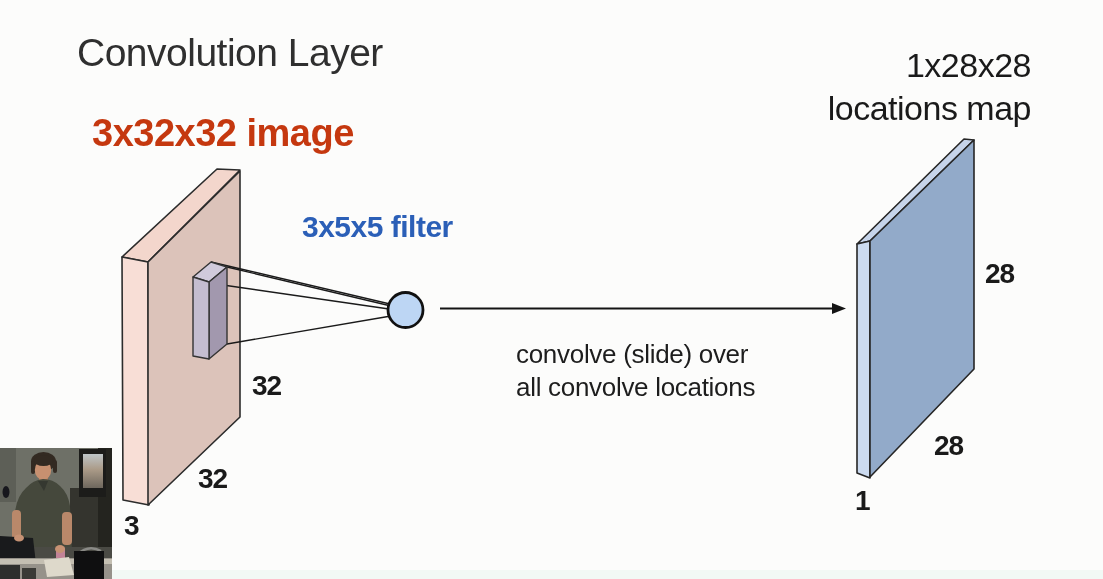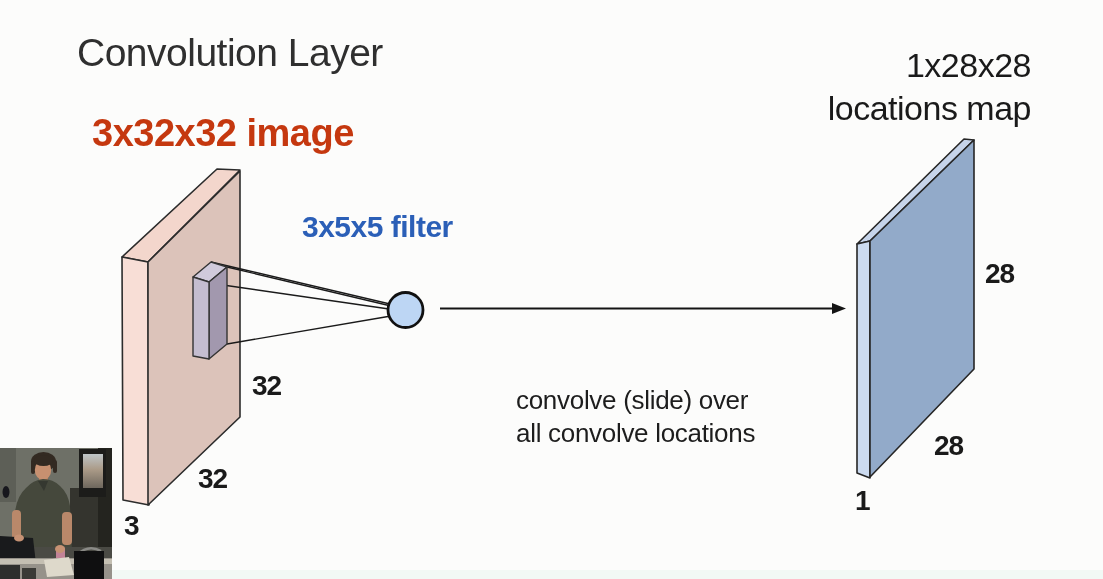--- a/index.html
+++ b/index.html
@@ -20,21 +20,21 @@
     position:absolute;left:254px;top:210px;
     font-size:30px;font-weight:600;color:#2b5fb7;letter-spacing:-0.5px;margin-left:48px;
   }
   .activation-heading{
     position:absolute;left:775px;top:44px;width:256px;
     text-align:right;font-size:34px;line-height:43px;font-weight:500;
     color:#1a1a1a;letter-spacing:-0.5px;
   }
   .convolve-caption{
     position:absolute;left:516px;top:338px;
-    font-size:26px;line-height:32.5px;font-weight:500;color:#1d1d1d;letter-spacing:-0.3px;margin-top:46px;
+    font-size:26px;line-height:32.5px;font-weight:500;color:#1d1d1d;letter-spacing:-0.3px;
   }
   svg.diagram{position:absolute;left:0;top:0;}
   .dim-num{
     font-family:"Liberation Sans", sans-serif;
     font-size:28px;font-weight:600;fill:#1a1a1a;letter-spacing:-1px;
   }
   .bottom-bar{
     position:absolute;left:0;top:570px;width:1103px;height:9px;
     background:#f2f9f5;
   }

